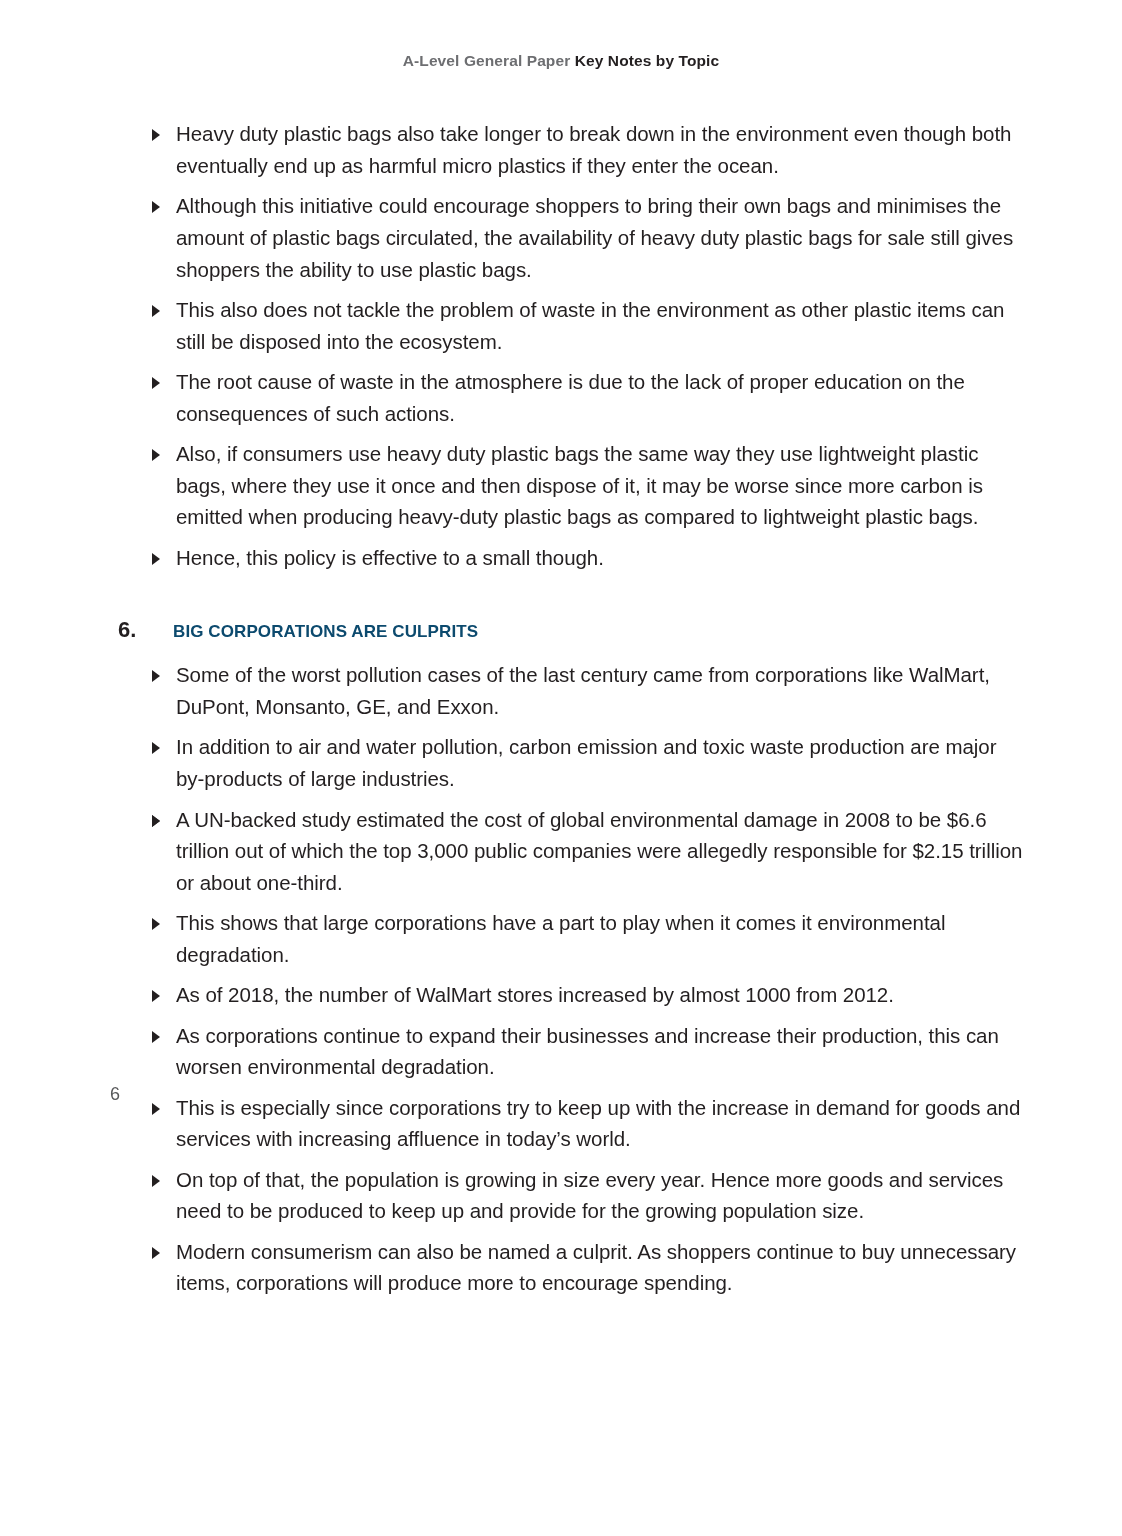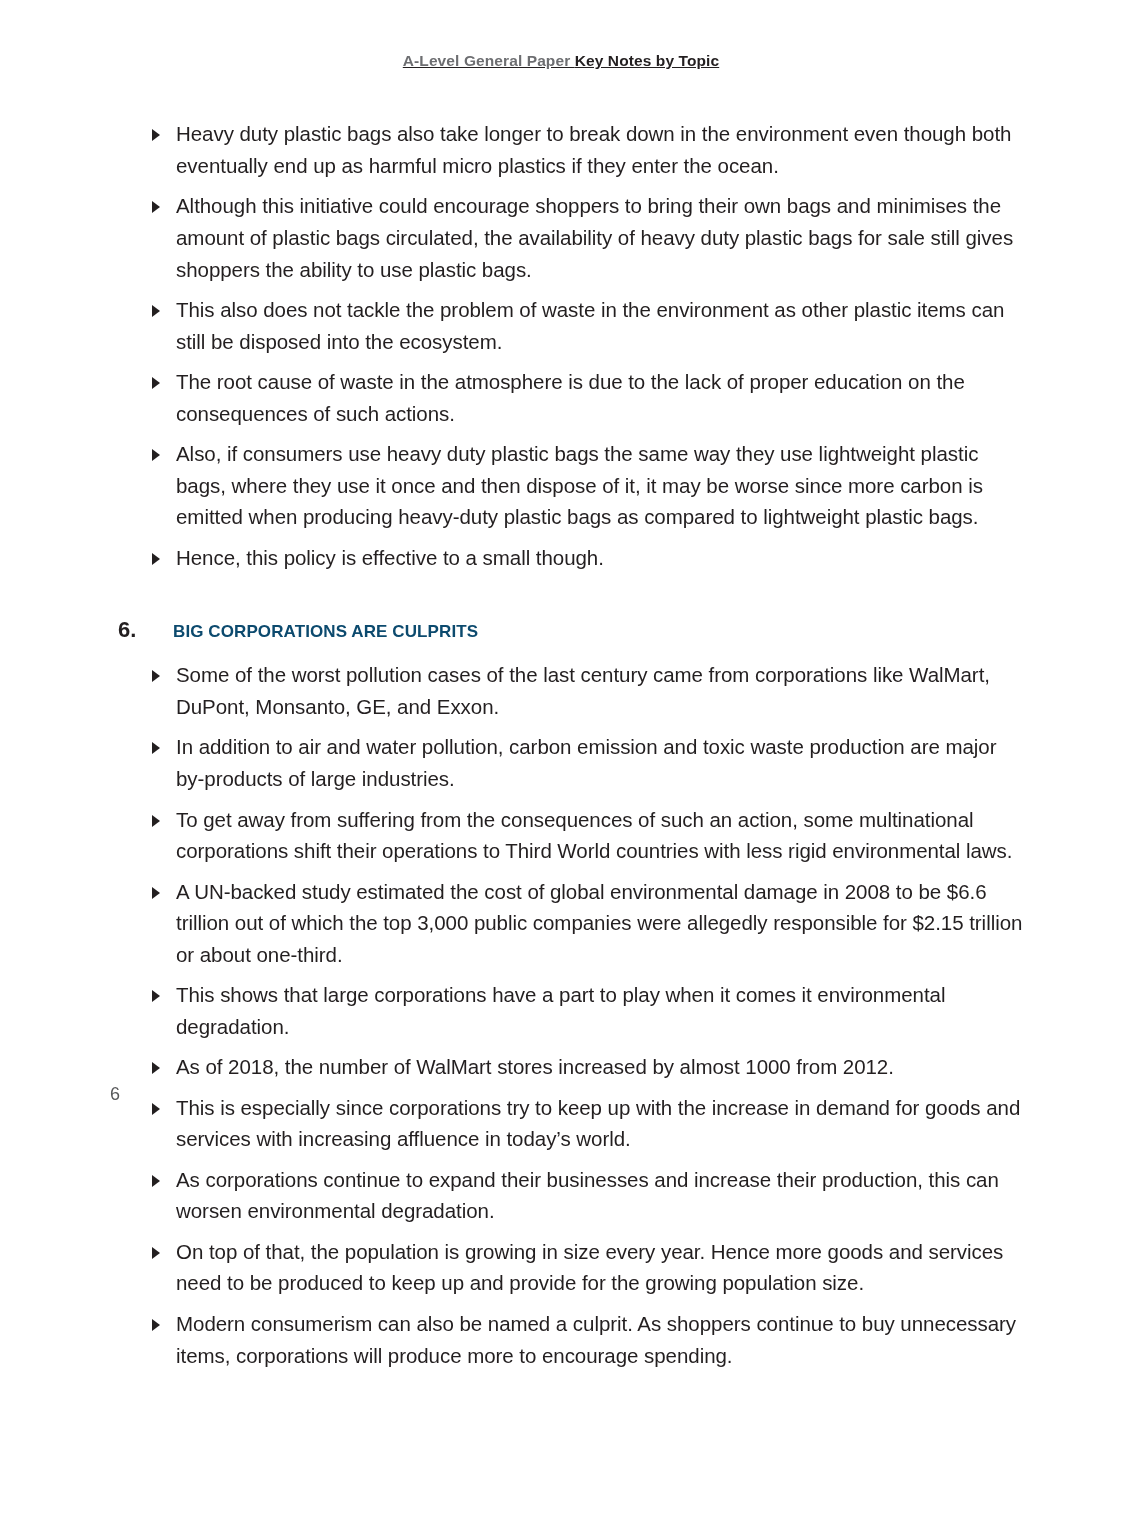--- a/index.html
+++ b/index.html
@@ -13,21 +13,20 @@
     font-family: "Liberation Sans", sans-serif;
     color: #231f20;
     position: relative;
     overflow: hidden;
   }
   .page {
     width: 1122px;
     height: 1167px;
     position: relative;
     box-sizing: border-box;
-    text-decoration: underline;
   }
   .header {
     text-align: center;
     padding-top: 52px;
     font-size: 15.5px;
     letter-spacing: 0.1px;
   }
   .header .h-light {
     color: #6d6e71;
     font-weight: bold;
@@ -117,26 +116,26 @@
     </ul>
 
     <div class="section-heading">
       <span class="num">6.</span>
       <span class="title">BIG CORPORATIONS ARE CULPRITS</span>
     </div>
 
     <ul class="bullets indent-list">
       <li><span class="tri"></span><span>Some of the worst pollution cases of the last century came from corporations like WalMart, DuPont, Monsanto, GE, and Exxon.</span></li>
       <li><span class="tri"></span><span>In addition to air and water pollution, carbon emission and toxic waste production are major by-products of large industries.</span></li>
-      <li><span class="tri"></span><span>To get away from suffering from the consequences of such an action, some multinational corporations shift their operations to Third World countries with less rigid environmental laws.</span></li>
+      <li><span class="tri"></span></li>
       <li><span class="tri"></span><span>A UN-backed study estimated the cost of global environmental damage in 2008 to be $6.6 trillion out of which the top 3,000 public companies were allegedly responsible for $2.15 trillion or about one-third.</span></li>
       <li><span class="tri"></span><span>This shows that large corporations have a part to play when it comes it environmental degradation.</span></li>
       <li><span class="tri"></span><span>As of 2018, the number of WalMart stores increased by almost 1000 from 2012.</span></li>
+      <li><span class="tri"></span><span>As corporations continue to expand their businesses and increase their production, this can worsen environmental degradation.</span></li>
       <li><span class="tri"></span><span>This is especially since corporations try to keep up with the increase in demand for goods and services with increasing affluence in today’s world.</span></li>
-      <li><span class="tri"></span><span>As corporations continue to expand their businesses and increase their production, this can worsen environmental degradation.</span></li>
       <li><span class="tri"></span><span>On top of that, the population is growing in size every year. Hence more goods and services need to be produced to keep up and provide for the growing population size.</span></li>
       <li><span class="tri"></span><span>Modern consumerism can also be named a culprit. As shoppers continue to buy unnecessary items, corporations will produce more to encourage spending.</span></li>
     </ul>
 
   </div>
 
   <div class="page-number">6</div>
 
 </div>
 

